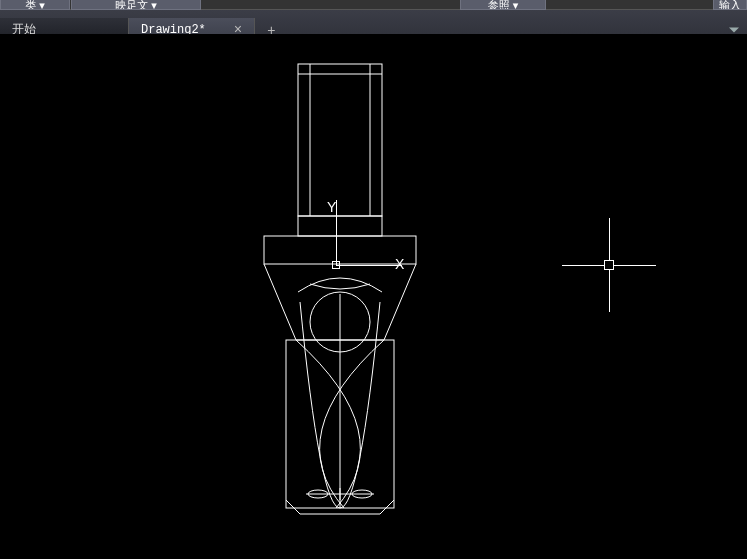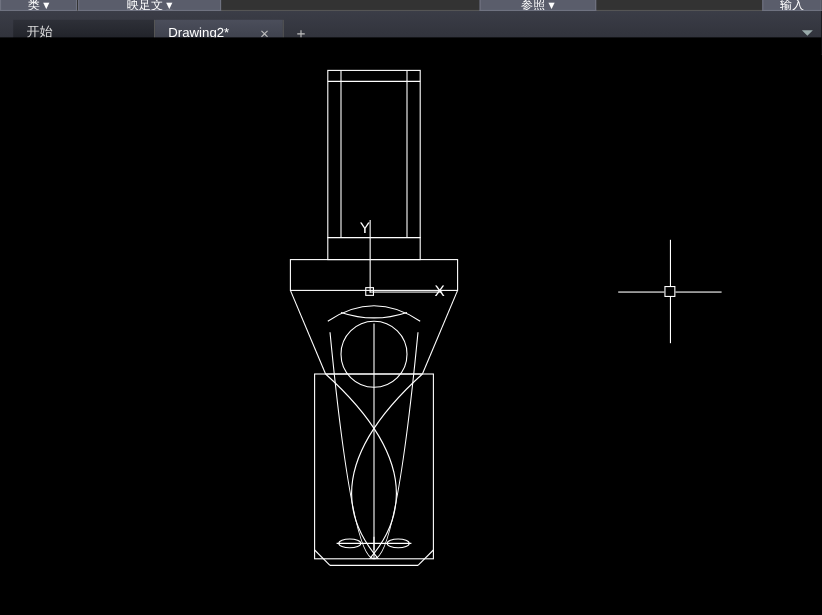--- a/index.html
+++ b/index.html
@@ -28,48 +28,48 @@
       width: 70px;
       display: flex;
       align-items: flex-end;
       justify-content: center;
       color: #fff;
       font-size: 11px;
       overflow: hidden;
       line-height: 4px;
       padding-bottom: 2px;
     }
-    .menu-narrow { width: 54px; margin-left: 1px; font-family: Liberation Serif, serif; }
+    .menu-narrow { width: 34px; margin-left: 17px; font-family: Liberation Serif, serif; }
     .tabbar {
       display: flex;
       align-items: center;
       background: linear-gradient(#3b3d47,#2b2d35);
       height: 40px;
       border-bottom: 1px solid #555;
       position: relative;
-      padding-left: 12px;
     }
     .tab {
       height: 24px;
       display: flex;
       align-items: center;
       padding: 0 12px;
       font-size: 12px;
       position: relative;
     }
     .tab-start {
       width: 128px;
       background: linear-gradient(#2e3038,#1c1e24);
       color: #ddd;
     }
     .tab-drawing {
       background: linear-gradient(#4b4e5b,#3a3d48);
       color: #fff;
       border-left: 1px solid #555;
       border-right: 1px solid #555;
+      font-family: Liberation Mono, monospace;
     }
     .tab-close {
       margin-left: 28px;
       color: #bbb;
       font-size: 14px;
       cursor: pointer;
       line-height: 1;
     }
     .tab-add {
       width: 20px;
@@ -177,21 +177,21 @@
 <div class="menubar">
   <div class="menu-item">
     <span>类</span>
     <span style="margin-left:3px;">▾</span>
   </div>
   <div class="menu-item" style="width:130px;margin-left:1px;text-decoration:underline;">
     <span>映足文</span>
     <span style="margin-left:3px;">▾</span>
   </div>
   <div class="spacer"></div>
-  <div class="menu-item" style="width:106px;">
+  <div class="menu-item" style="width:86px;">
     <span>参照</span>
     <span style="margin-left:3px;">▾</span>
   </div>
   <div style="width:150px;"></div>
   <div class="menu-item menu-narrow">
     <span>输入</span>
   </div>
 </div>
 
 <div class="tabbar">

